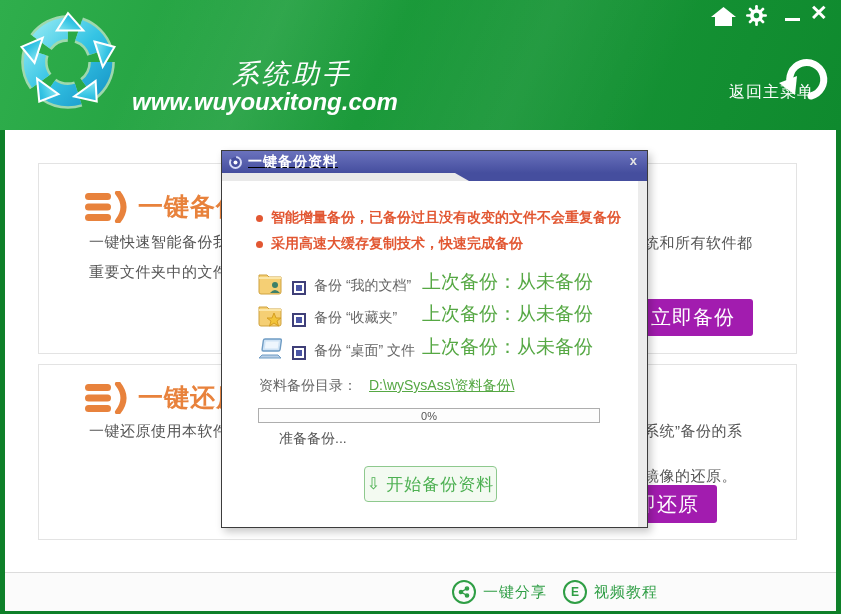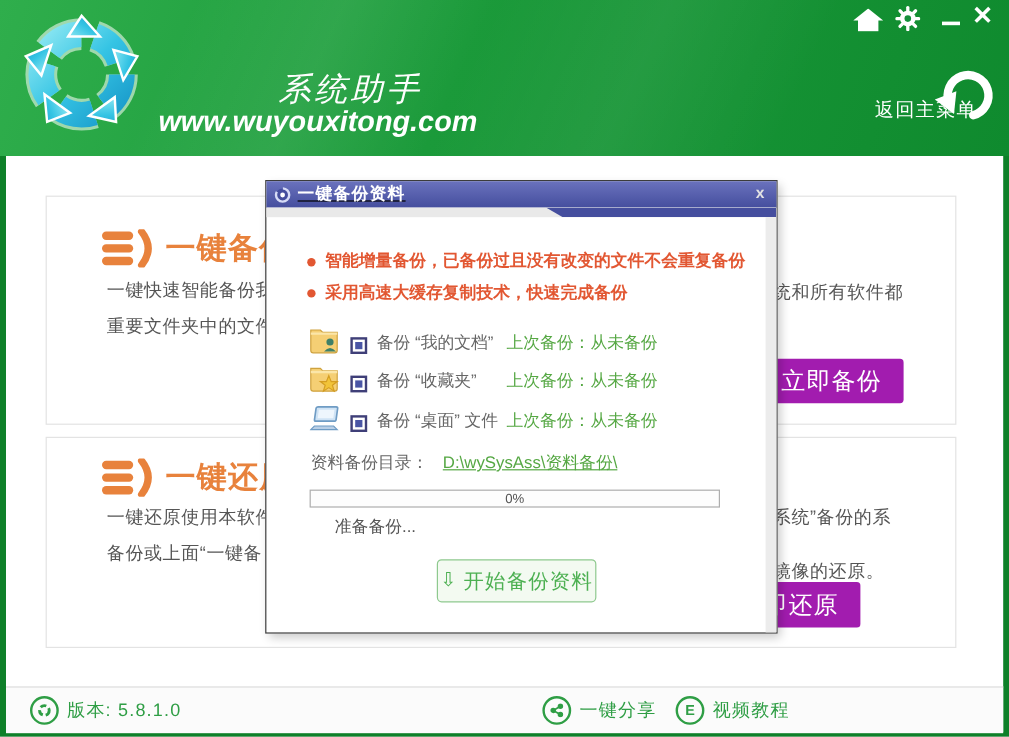--- a/index.html
+++ b/index.html
@@ -60,21 +60,21 @@
   .notice{position:absolute;left:34px;display:flex;align-items:center;gap:8px;
           color:#e25732;font-size:14px;font-weight:bold;white-space:nowrap;}
   .notice::before{content:"";width:7px;height:7px;border-radius:50%;background:#e25732;flex:0 0 auto;}
   .notice-1{top:58px;} .notice-2{top:84px;}
   .bk-row{position:absolute;left:36px;height:28px;display:flex;align-items:flex-end;width:360px;}
   .bk-row-1{top:116px;} .bk-row-2{top:148px;} .bk-row-3{top:181px;}
   .cb{width:10px;height:10px;border:2px solid #3f3f78;background:#fff;margin-left:8px;
       display:flex;align-items:center;justify-content:center;cursor:pointer;flex:0 0 auto;}
   .cb i{display:block;width:6px;height:6px;background:#4a55a5;}
   .bk-label{margin-left:8px;font-size:14px;color:#666;white-space:nowrap;}
-  .bk-status{position:absolute;left:164px;font-size:14px;color:#56a844;white-space:nowrap;}
+  .bk-status{position:absolute;left:164px;font-size:19px;color:#56a844;white-space:nowrap;}
   .dir-row{position:absolute;left:37px;top:226px;font-size:14px;color:#666;white-space:nowrap;}
   .dir-link{color:#56a844;text-decoration:underline;margin-left:12px;cursor:pointer;}
   .progress{position:absolute;left:36px;top:257px;width:340px;height:13px;border:1px solid #aeaeae;
             background:#fdfdfd;display:flex;align-items:center;justify-content:center;
             font-size:11px;color:#555;}
   .prep{position:absolute;left:37px;top:279px;font-size:14px;color:#555;margin-left:20px;}
   .start-btn{position:absolute;left:142px;top:315px;width:131px;height:34px;background:#f3faf1;
              border:1px solid #8ec98e;border-radius:4px;color:#4db052;font-size:17px;
              display:flex;align-items:center;justify-content:center;gap:5px;cursor:pointer;letter-spacing:1px;}
   .start-arrow{font-size:16px;line-height:1;}
@@ -160,35 +160,26 @@
         <g fill="#e8823c">
           <rect x="0" y="2" width="26" height="7" rx="3.5"></rect>
           <rect x="0" y="12.5" width="26" height="7" rx="3.5"></rect>
           <rect x="0" y="23" width="26" height="7" rx="3.5"></rect>
         </g>
         <path d="M33 2 q11 14 0 28" fill="none" stroke="#e8823c" stroke-width="6" stroke-linecap="round"></path>
       </svg>
       <span class="sec-title">一键还原</span>
     </div>
     <div class="sec-line p2-l1">一键还原使用本软件</div>
-    <div class="sec-line p2-l2">备份或上面“一键备</div>
     <div class="sec-line p2-r1">系统”备份的系</div>
     <div class="sec-line p2-r2">镜像的还原。</div>
     <div class="btn-green">立即还原</div>
   </div>
 
   <div class="footer">
-    <div class="foot-item foot-ver">
-      <span class="circle-ic">
-        <svg width="12" height="12" viewBox="0 0 12 12">
-          <circle cx="6" cy="6" r="4" fill="none" stroke="#2f9e45" stroke-width="2.4" stroke-dasharray="5 2.5"></circle>
-        </svg>
-      </span>
-      <span class="foot-label">版本: 5.8.1.0</span>
-    </div>
     <div class="foot-item foot-share">
       <span class="circle-ic">
         <svg width="12" height="12" viewBox="0 0 12 12">
           <g stroke="#2f9e45" stroke-width="1.4" fill="#2f9e45">
             <line x1="9" y1="2.5" x2="3" y2="6"></line>
               <line x1="3" y1="6" x2="9" y2="9.5"></line>
             <circle cx="9" cy="2.5" r="1.6"></circle>
               <circle cx="3" cy="6" r="1.6"></circle>
               <circle cx="9" cy="9.5" r="1.6"></circle>
           </g>

